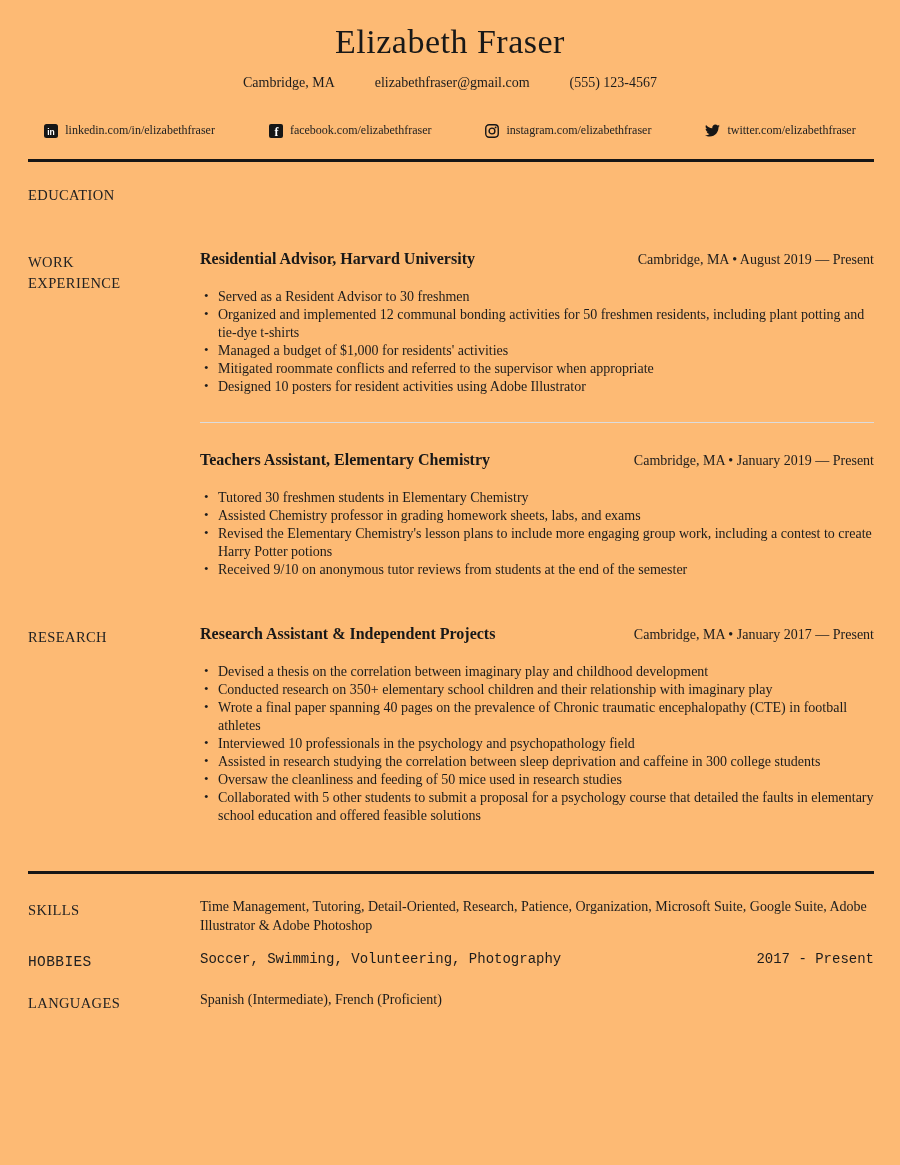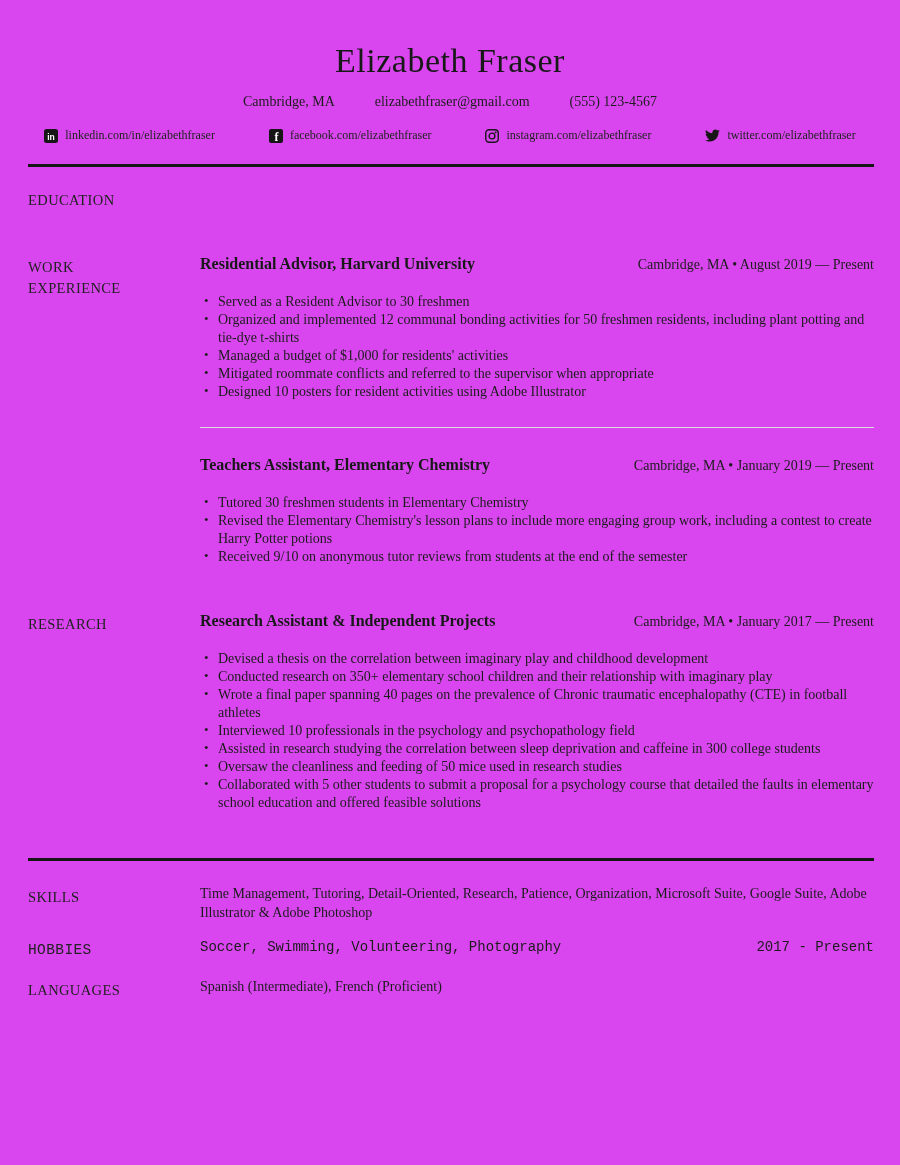--- a/index.html
+++ b/index.html
@@ -1,24 +1,24 @@
 <!DOCTYPE html>
 <html><head>
 <meta charset="utf-8">
 <style>
   * { box-sizing: border-box; }
   html, body { margin: 0; padding: 0; background: #ffffff; }
   .page {
     width: 900px;
     height: 1165px;
     margin: 0 auto;
-    background: #d946ef;
+    background: #fdba74;
     font-family: "Liberation Serif", "DejaVu Serif", serif;
     color: #1c1c1c;
-    padding-top: 42px;
+    padding-top: 23px;
     overflow: hidden;
   }
   
   .name {
     text-align: center;
     font-size: 34px;
     font-weight: 500;
     letter-spacing: 0.5px;
     color: #181818;
   }
@@ -36,21 +36,21 @@
     gap: 40px;
     margin-top: 14px;
     font-size: 14px;
     color: #1c1c1c;
   }
   .social-row {
     display: flex;
     justify-content: center;
     align-items: center;
     gap: 54px;
-    margin-top: 18px;
+    margin-top: 32px;
     font-size: 12px;
     color: #222;
     text-align: center;
   }
   .social-item { display: flex; align-items: center; gap: 7px; }
   .social-item svg { display: block; }
   
   .rule-thick {
     border: none;
     border-top: 3px solid #161616;
@@ -194,20 +194,21 @@
 
       <hr class="rule-thin">
 
       <div>
         <div class="entry-head">
           <span class="entry-title">Teachers Assistant, Elementary Chemistry</span>
           <span class="entry-meta">Cambridge, MA • January 2019 — Present</span>
         </div>
         <ul class="bullets">
           <li>Tutored 30 freshmen students in Elementary Chemistry</li>
+          <li>Assisted Chemistry professor in grading homework sheets, labs, and exams</li>
           <li>Revised the Elementary Chemistry's lesson plans to include more engaging group work, including a contest to create Harry Potter potions</li>
           <li>Received 9/10 on anonymous tutor reviews from students at the end of the semester</li>
         </ul>
       </div>
 
     </div>
   </div>
 
   <div class="section mt-research">
     <div class="section-label">RESEARCH</div>

